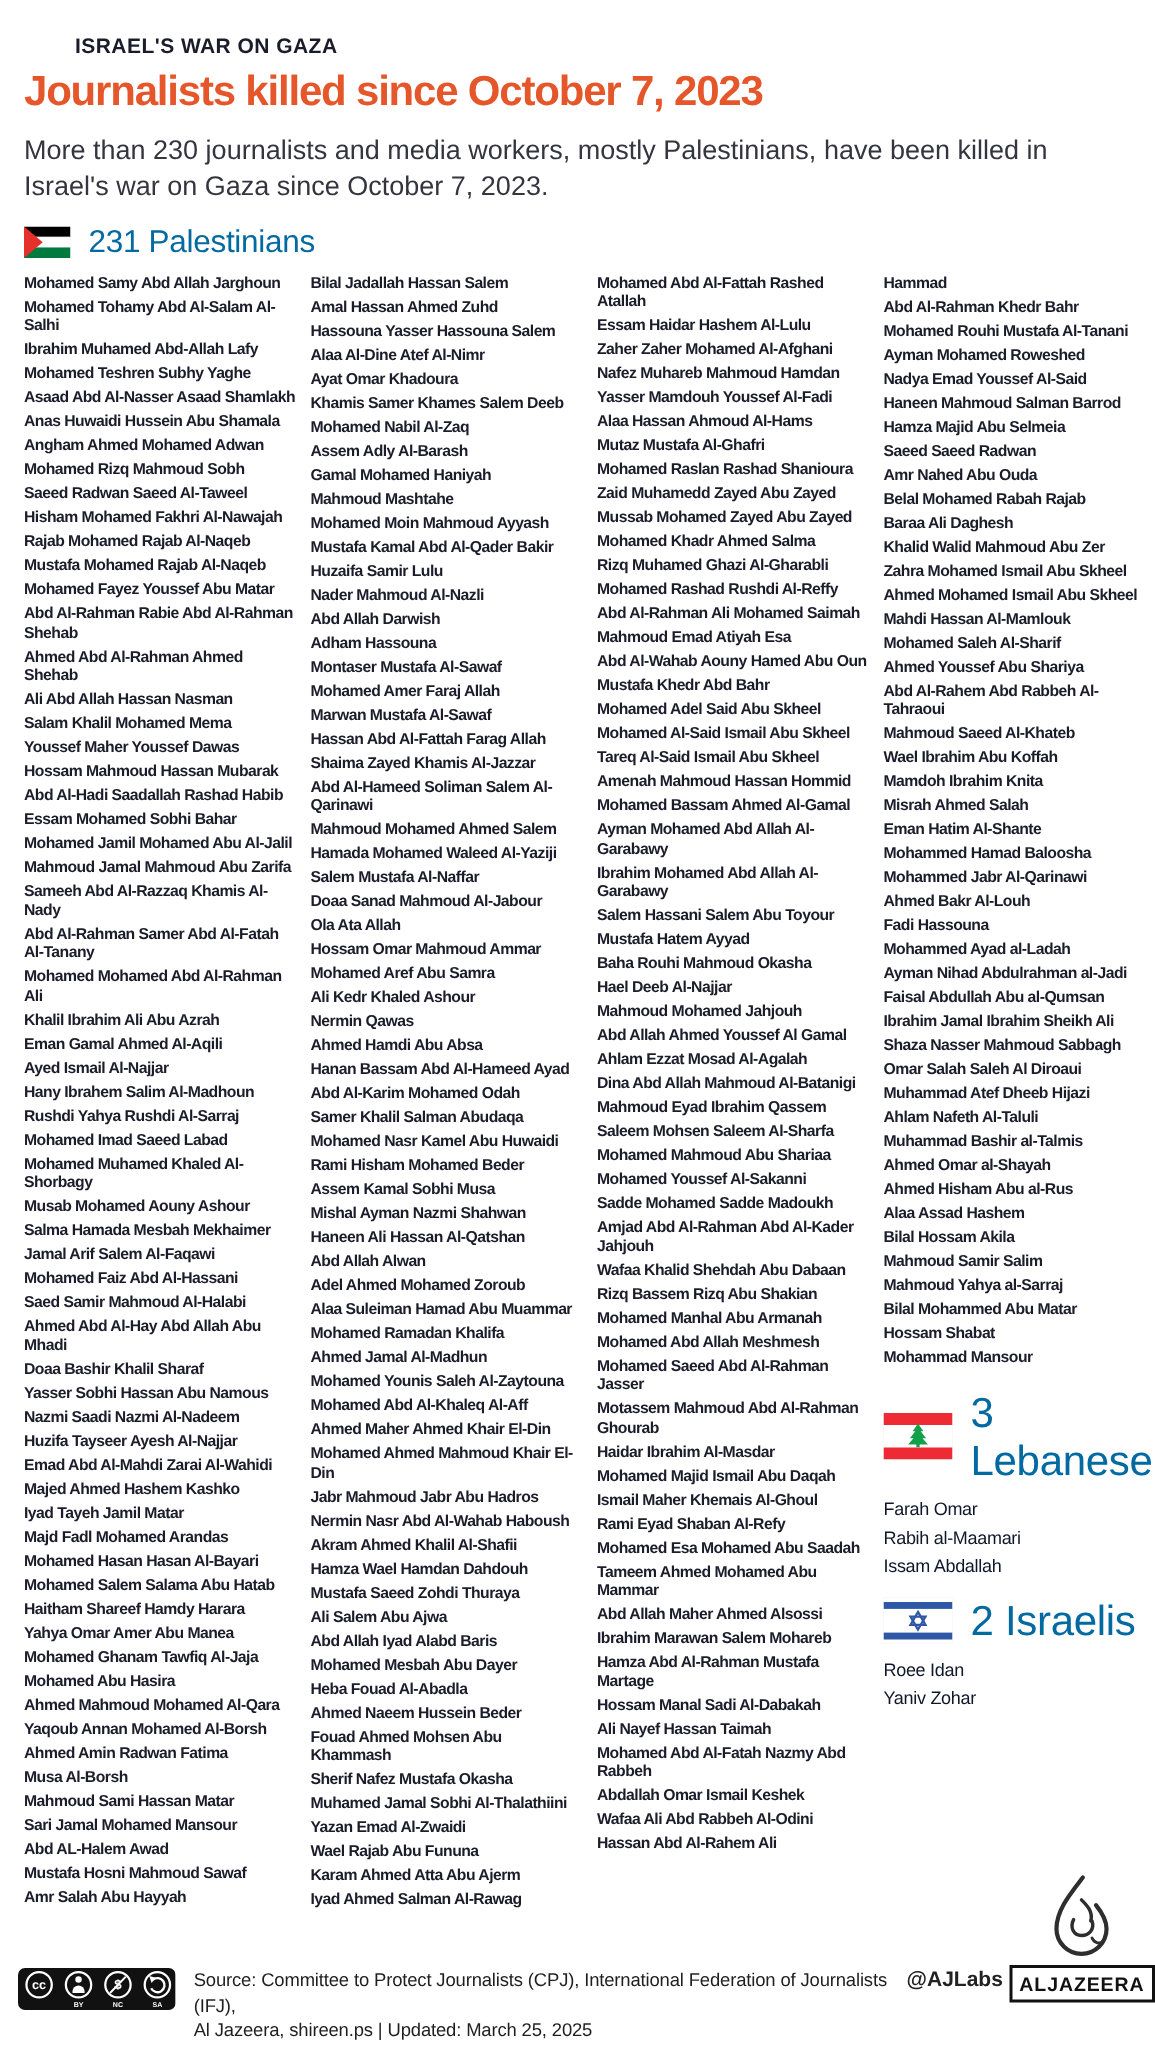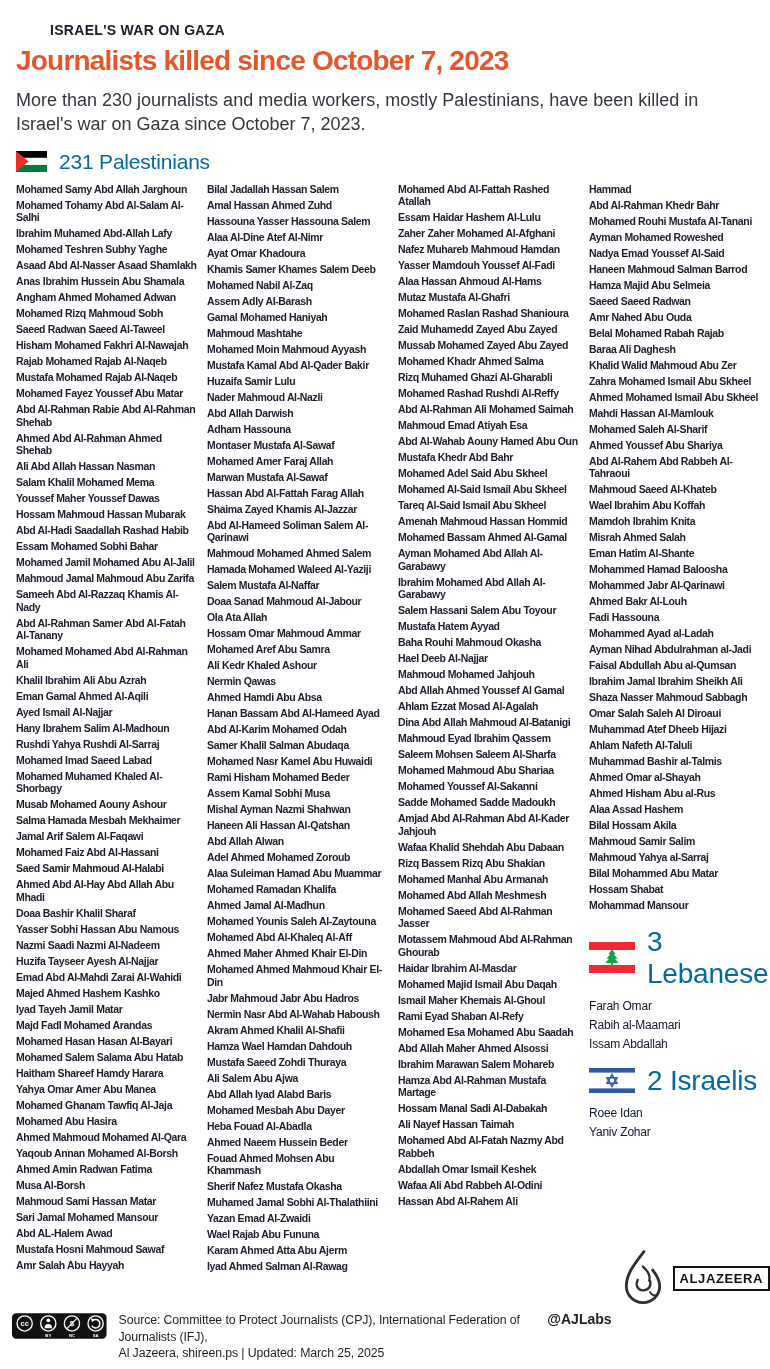--- a/index.html
+++ b/index.html
@@ -22,21 +22,21 @@
   .subname { font-size: 12px; font-weight: normal; color: #0f172a; line-height: 13px; margin-bottom: 6px; letter-spacing: -0.2px; }
   .subsection { margin: 14px 0 10px 0; }
   .subsection .section-label { font-size: 28px; }
 
   footer { position: absolute; left: 12px; right: 0; bottom: 8px;
            display: flex; align-items: flex-start; gap: 12px; }
   .source { font-size: 12.3px; color: #1f1f1f; line-height: 1.32; letter-spacing: -0.1px; padding-top: 1px; }
   .source .updated { font-weight: normal; }
   .right-cluster { margin-left: auto; display: flex; align-items: flex-start; gap: 4px; }
   .handle { font-size: 14px; font-weight: bold; color: #222; padding-bottom: 5px; }
-  .brand-stack { display: flex; flex-direction: row; align-items: center; gap: 3px; margin-top: -62px; }
+  .brand-stack { display: flex; flex-direction: column; align-items: center; gap: 3px; margin-top: -62px; }
   .wordmark { border: 2.5px solid #111; font-size: 13px; font-weight: bold; letter-spacing: 0.6px;
               padding: 3px 5px; color: #111; background: #fff; }
 </style>
 </head>
 <body>
 
 <div class="page">
 
   <header>
     <div class="kicker">ISRAEL'S WAR ON GAZA</div>
@@ -56,21 +56,21 @@
 
   <main class="columns">
 
     <div class="col">
 
     <div class="name">Mohamed Samy Abd Allah Jarghoun</div>
         <div class="name">Mohamed Tohamy Abd Al-Salam Al-Salhi</div>
         <div class="name">Ibrahim Muhamed Abd-Allah Lafy</div>
         <div class="name">Mohamed Teshren Subhy Yaghe</div>
         <div class="name">Asaad Abd Al-Nasser Asaad Shamlakh</div>
-        <div class="name">Anas Ibrahim Hussein Abu Shamala</div>
+        <div class="name">Anas Huwaidi Hussein Abu Shamala</div>
         <div class="name">Angham Ahmed Mohamed Adwan</div>
         <div class="name">Mohamed Rizq Mahmoud Sobh</div>
         <div class="name">Saeed Radwan Saeed Al-Taweel</div>
         <div class="name">Hisham Mohamed Fakhri Al-Nawajah</div>
         <div class="name">Rajab Mohamed Rajab Al-Naqeb</div>
         <div class="name">Mustafa Mohamed Rajab Al-Naqeb</div>
         <div class="name">Mohamed Fayez Youssef Abu Matar</div>
         <div class="name">Abd Al-Rahman Rabie Abd Al-Rahman Shehab</div>
         <div class="name">Ahmed Abd Al-Rahman Ahmed Shehab</div>
         <div class="name">Ali Abd Allah Hassan Nasman</div>
@@ -236,20 +236,21 @@
         <div class="name">Rizq Bassem Rizq Abu Shakian</div>
         <div class="name">Mohamed Manhal Abu Armanah</div>
         <div class="name">Mohamed Abd Allah Meshmesh</div>
         <div class="name">Mohamed Saeed Abd Al-Rahman Jasser</div>
         <div class="name">Motassem Mahmoud Abd Al-Rahman Ghourab</div>
         <div class="name">Haidar Ibrahim Al-Masdar</div>
         <div class="name">Mohamed Majid Ismail Abu Daqah</div>
         <div class="name">Ismail Maher Khemais Al-Ghoul</div>
         <div class="name">Rami Eyad Shaban Al-Refy</div>
         <div class="name">Mohamed Esa Mohamed Abu Saadah</div>
+        <div class="name">Tameem Ahmed Mohamed Abu Mammar</div>
         <div class="name">Abd Allah Maher Ahmed Alsossi</div>
         <div class="name">Ibrahim Marawan Salem Mohareb</div>
         <div class="name">Hamza Abd Al-Rahman Mustafa Martage</div>
         <div class="name">Hossam Manal Sadi Al-Dabakah</div>
         <div class="name">Ali Nayef Hassan Taimah</div>
         <div class="name">Mohamed Abd Al-Fatah Nazmy Abd Rabbeh</div>
         <div class="name">Abdallah Omar Ismail Keshek</div>
         <div class="name">Wafaa Ali Abd Rabbeh Al-Odini</div>
         <div class="name">Hassan Abd Al-Rahem Ali</div>
       </div>

